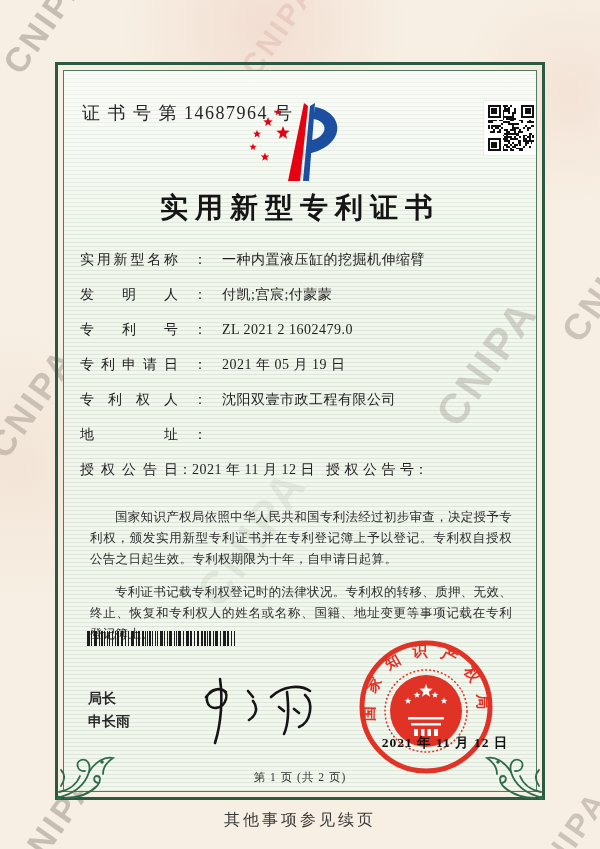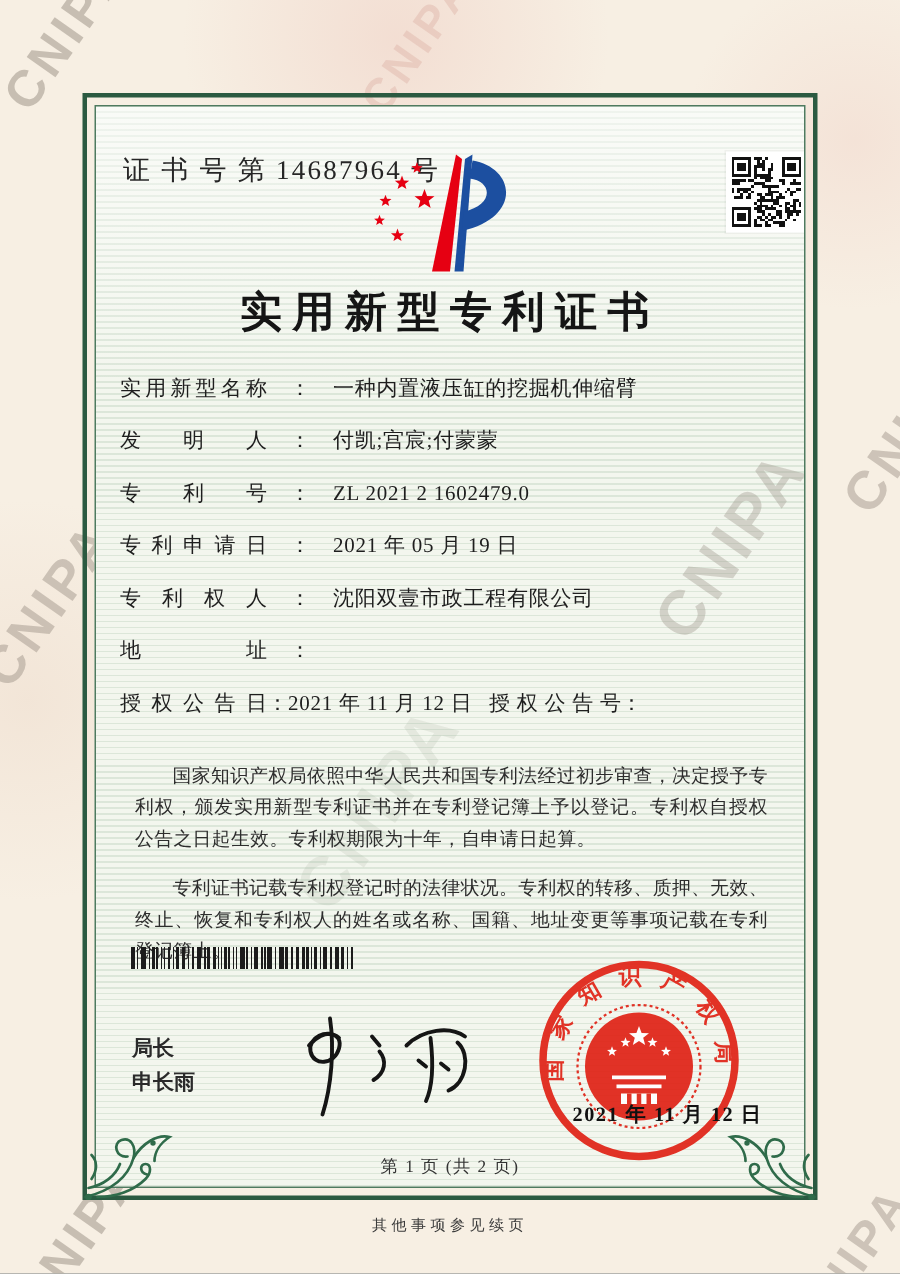--- a/index.html
+++ b/index.html
@@ -48,21 +48,21 @@
   .signature{position:absolute;left:112px;top:598px;width:150px;height:80px;}
   .seal{position:absolute;left:292px;top:566px;width:140px;height:140px;}
   .seal-date{position:absolute;left:295px;top:663px;width:172px;text-align:center;
       font-size:13.5px;font-weight:bold;letter-spacing:1px;color:#111;}
   .page-num{position:absolute;left:0;right:0;bottom:6px;text-align:center;
       font-size:11.5px;letter-spacing:1px;color:#333;font-family:Liberation Serif, serif;}
   .corner{position:absolute;width:62px;height:58px;}
   .corner.left{left:-3px;bottom:-3px;}
   .corner.right{right:-3px;bottom:-3px;transform:scaleX(-1);}
   .footer-note{position:absolute;left:0;right:0;top:810px;text-align:center;
-      font-size:10px;letter-spacing:3px;color:#3a3a3a;}
+      font-size:16px;letter-spacing:3px;color:#3a3a3a;}
 </style>
 </head>
 <body>
 
 <div class="page">
 
   <span class="wm" style="left:-14px;top:2px;font-size:34px;color:rgba(152,142,130,.5);">CNIPA</span>
   <span class="wm" style="left:-30px;top:382px;font-size:36px;color:rgba(152,142,130,.45);">CNIPA</span>
   <span class="wm" style="left:-6px;top:806px;font-size:34px;color:rgba(152,142,130,.5);">CNIPA</span>
   <span class="wm" style="left:544px;top:266px;font-size:36px;color:rgba(152,142,130,.45);">CNIPA</span>

